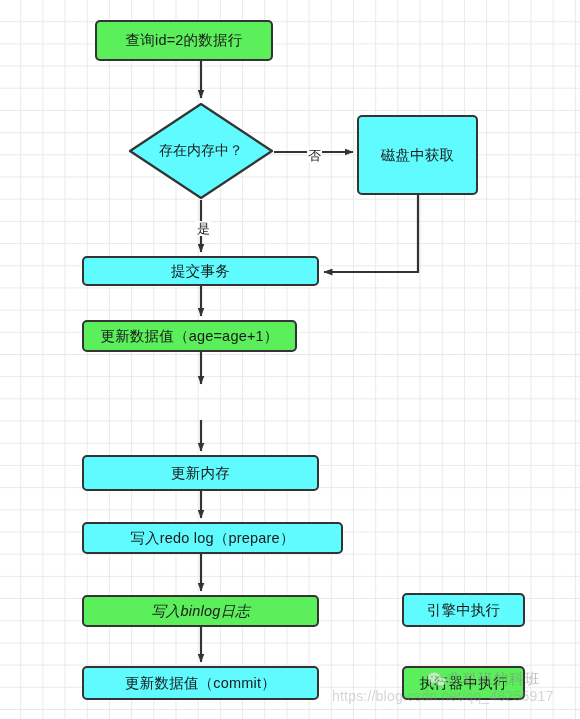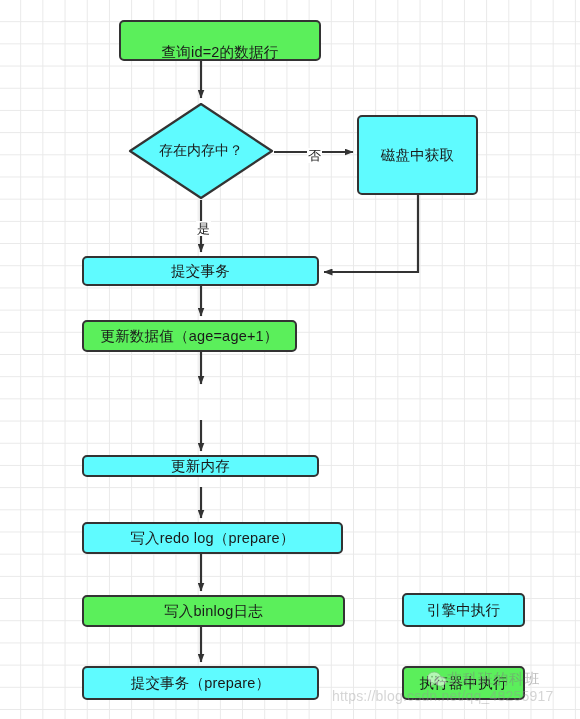--- a/index.html
+++ b/index.html
@@ -130,21 +130,21 @@
 
       <line x1="201" y1="286" x2="201" y2="316" marker-end="url(#arrowhead)"></line>
       <line x1="201" y1="352" x2="201" y2="384" marker-end="url(#arrowhead)"></line>
       <line x1="201" y1="420" x2="201" y2="451" marker-end="url(#arrowhead)"></line>
       <line x1="201" y1="487" x2="201" y2="518" marker-end="url(#arrowhead)"></line>
       <line x1="201" y1="554" x2="201" y2="591" marker-end="url(#arrowhead)"></line>
       <line x1="201" y1="627" x2="201" y2="662" marker-end="url(#arrowhead)"></line>
     </g>
   </svg>
 
-  <div class="node green" style="left:119px; top:20px; width:202px; height:41px;align-items:flex-end;">
+  <div class="node green" style="left:95px; top:20px; width:178px; height:41px;">
     <span>查询id=2的数据行</span>
   </div>
 
   <div class="diamond-wrap" style="left:128px; top:102px; width:146px; height:98px;">
     <svg width="146" height="98" viewBox="0 0 146 98">
       <polygon points="73,2 144,49 73,96 2,49" fill="#5ffbff" stroke="#333333" stroke-width="2.2" stroke-linejoin="round"></polygon>
     </svg>
     <div class="diamond-label">存在内存中？</div>
   </div>
 
@@ -154,34 +154,34 @@
 
   <div class="node cyan" style="left:82px; top:256px; width:237px; height:30px;">
     <span>提交事务</span>
   </div>
 
   <div class="node green" style="left:82px; top:320px; width:215px; height:32px;">
     <span>更新数据值（age=age+1）</span>
   </div>
 
 
-  <div class="node cyan" style="left:82px; top:455px; width:237px; height:22px;">
+  <div class="node cyan" style="left:82px; top:455px; width:237px; height:36px;">
     <span>更新内存</span>
   </div>
 
   <div class="node cyan" style="left:82px; top:522px; width:261px; height:32px;">
     <span>写入redo log（prepare）</span>
   </div>
 
-  <div class="node green" style="left:82px; top:595px; width:263px; height:32px;">
+  <div class="node green" style="left:82px; top:595px; width:237px; height:32px;font-style:italic;">
     <span>写入binlog日志</span>
   </div>
 
   <div class="node cyan" style="left:82px; top:666px; width:237px; height:34px;">
-    <span>提交事务（prepare）</span>
+    <span>更新数据值（commit）</span>
   </div>
 
   <div class="edge-label" style="left:307px; top:148px;">否</div>
   <div class="edge-label" style="left:196px; top:221px;">是</div>
 
   <div class="node cyan" style="left:402px; top:593px; width:123px; height:34px;">
     <span>引擎中执行</span>
   </div>
   <div class="node green" style="left:402px; top:666px; width:123px; height:34px;">
     <span>执行器中执行</span>

